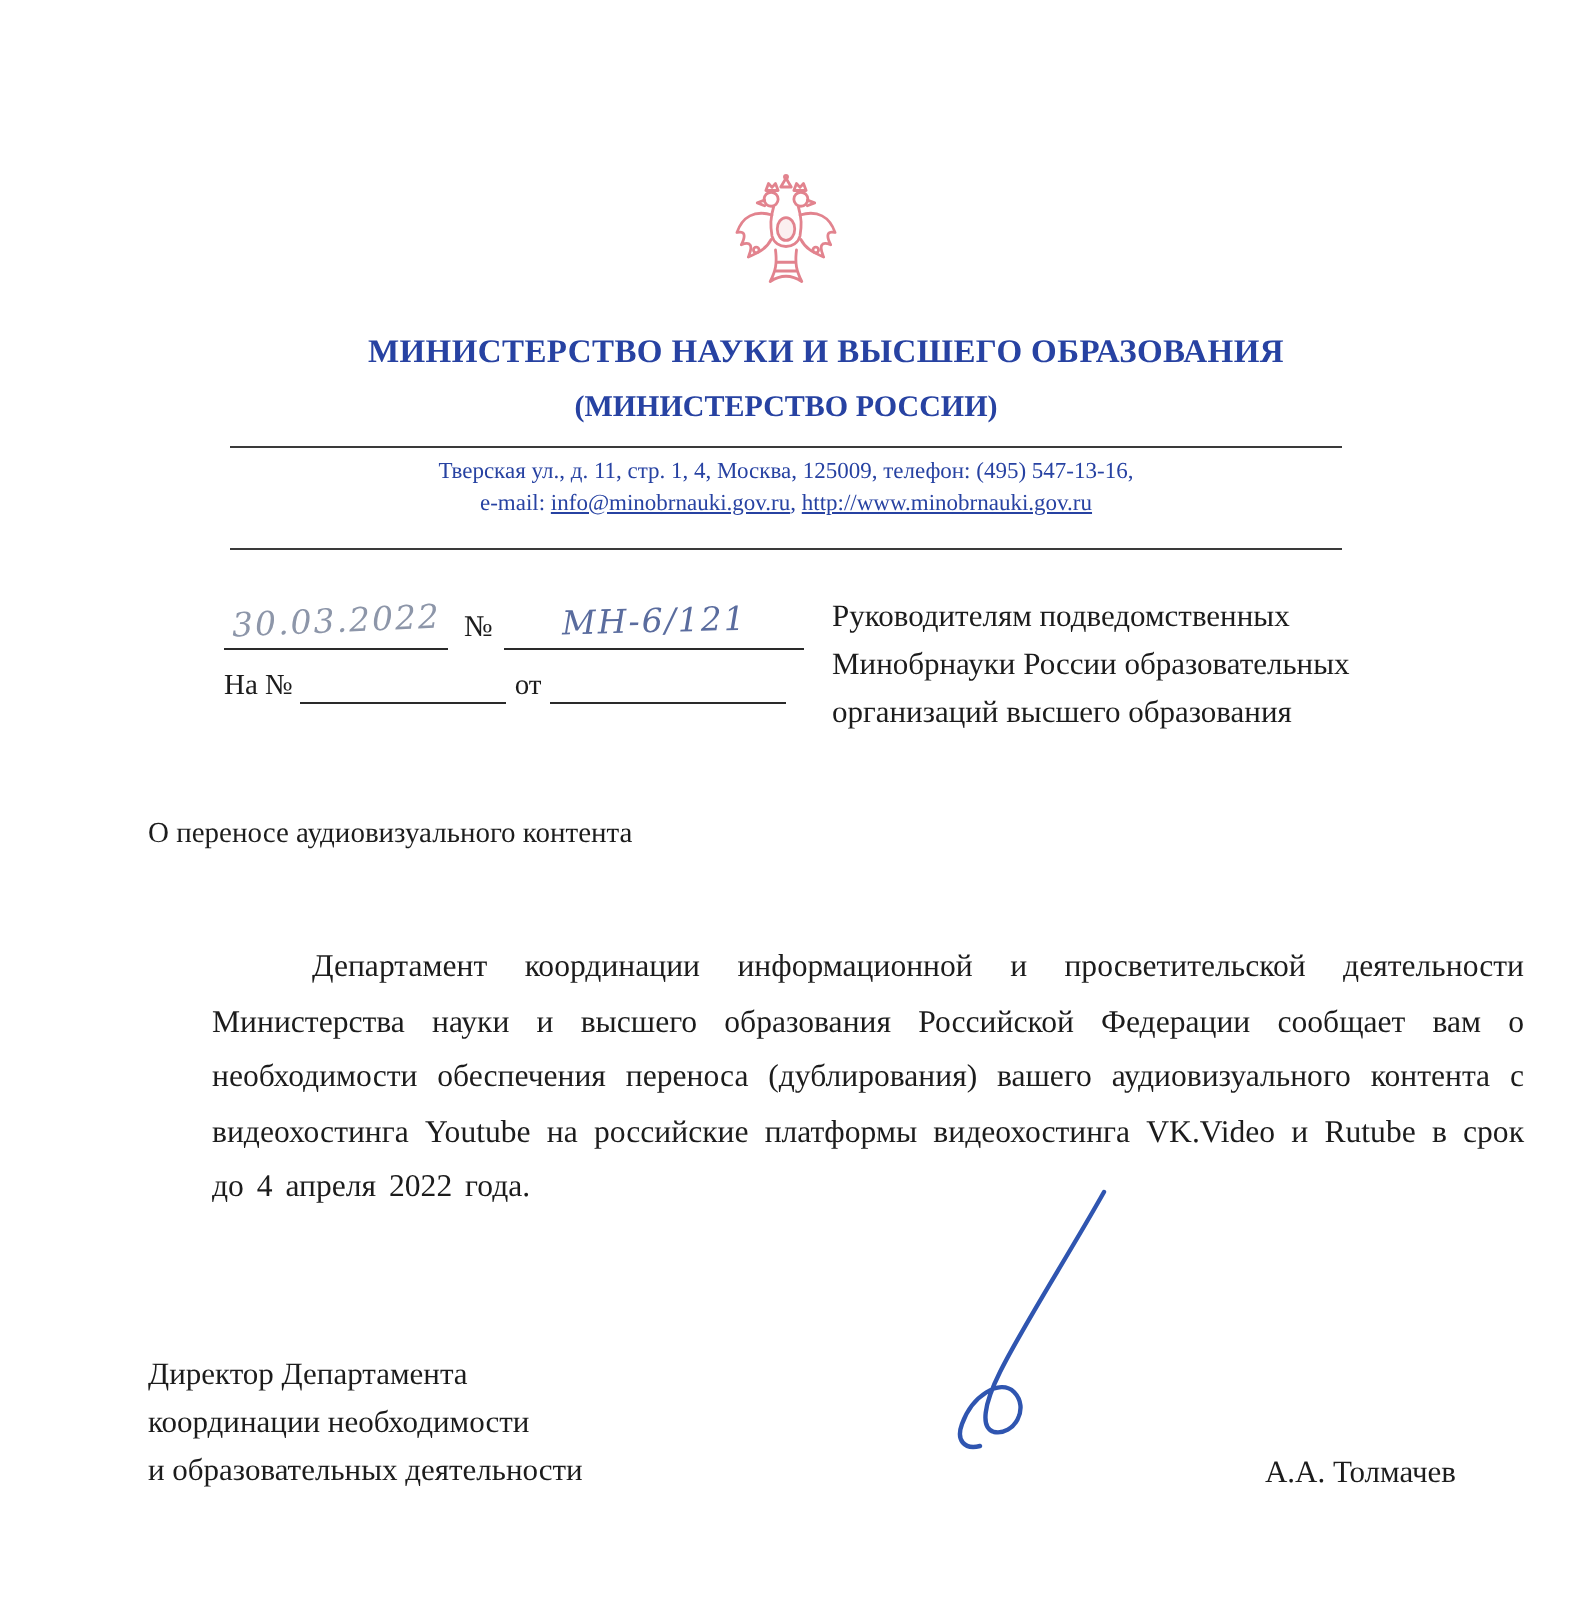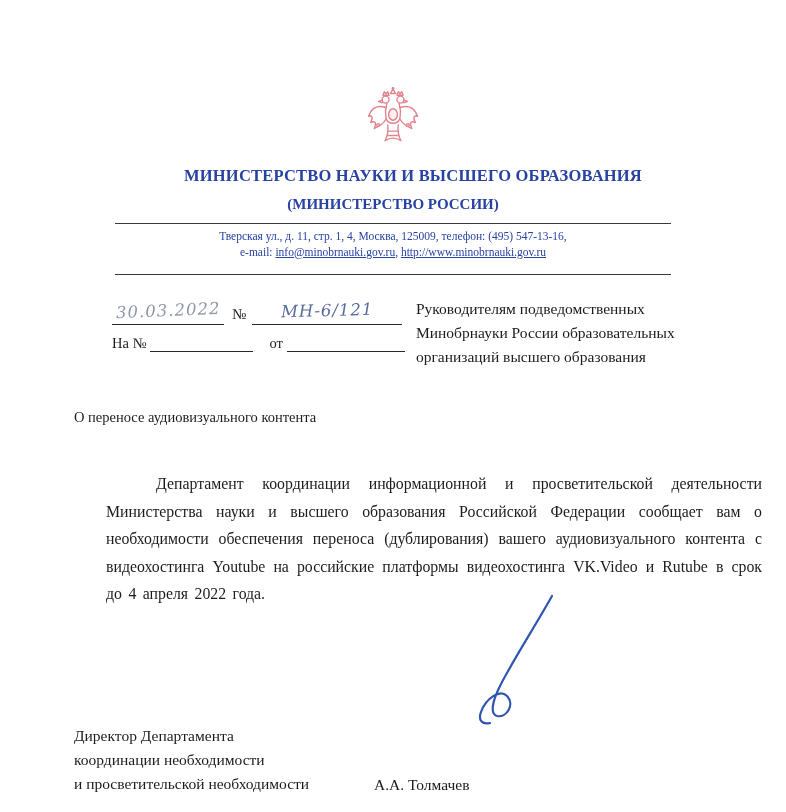--- a/index.html
+++ b/index.html
@@ -37,36 +37,36 @@
     color:#8d96a9;
     transform:rotate(-2.5deg);
     letter-spacing:1px;
     white-space:nowrap;
   }
   .hw.hw-num { color:#5a6c9e; transform:rotate(-1.5deg); }
   .ref-line2 { margin-top:10px; display:flex; align-items:flex-end; font-size:14.5px; }
   .blank { display:inline-block; border-bottom:1.2px solid #2a2a2a; height:17px; }
   .blank.b1 { width:103px; margin-left:4px; }
   .blank.b2 { width:118px; margin-left:4px; }
-  .ot-label { margin-left:16px; }
+  .ot-label { margin-left:4px; }
   .recipient { width:312px; font-size:15.5px; line-height:24px; text-align:left; }
   
   .subject { margin:40px 0 0 74px; font-size:14.5px; }
   
   .body-text {
     margin:44px 56px 0 106px;
     width:656px;
     font-size:15.8px;
     line-height:27.5px;
     text-align:justify;
     text-indent:50px;
     word-spacing:2.5px;
   }
   
-  .sig-row { display:flex; align-items:flex-end; margin:116px 58px 0 74px; }
+  .sig-row { display:flex; justify-content:space-between; align-items:flex-end; margin:68px 58px 0 74px; }
   .sig-position { width:300px; font-size:15.5px; line-height:24px; }
   .sig-name { font-size:15.5px; padding-bottom:2px; }
   .sig-ink { position:absolute; left:452px; top:590px; width:130px; height:140px; pointer-events:none; }
 </style>
 </head>
 <body>
 
 <div class="page">
 
   <div class="letterhead">
@@ -124,21 +124,21 @@
   </div>
 
   <div class="subject">О переносе аудиовизуального контента</div>
 
   <div class="body-text">Департамент координации информационной и просветительской деятельности Министерства науки и высшего образования Российской Федерации сообщает вам о необходимости обеспечения переноса (дублирования) вашего аудиовизуального контента с видеохостинга Youtube на российские платформы видеохостинга VK.Video и Rutube в срок до 4 апреля 2022 года.</div>
 
   <div class="sig-row">
     <div class="sig-position">
       <div>Директор Департамента</div>
       <div>координации необходимости</div>
-      <div>и просветительской необходимости</div>
+      <div>и образовательных деятельности</div>
     </div>
     <div class="sig-name">А.А. Толмачев</div>
   </div>
 
   <div class="sig-ink">
     <svg viewBox="0 0 130 140" width="130" height="140" aria-hidden="true">
       <path d="M100 6 C82 38 60 72 48 96 C40 112 38 124 45 126 C55 128 63 114 55 106 C48 99 34 108 29 122 C26 130 30 135 38 133" stroke="#2f55b0" stroke-width="2.2" fill="none" stroke-linecap="round"></path>
     </svg>
   </div>
 

